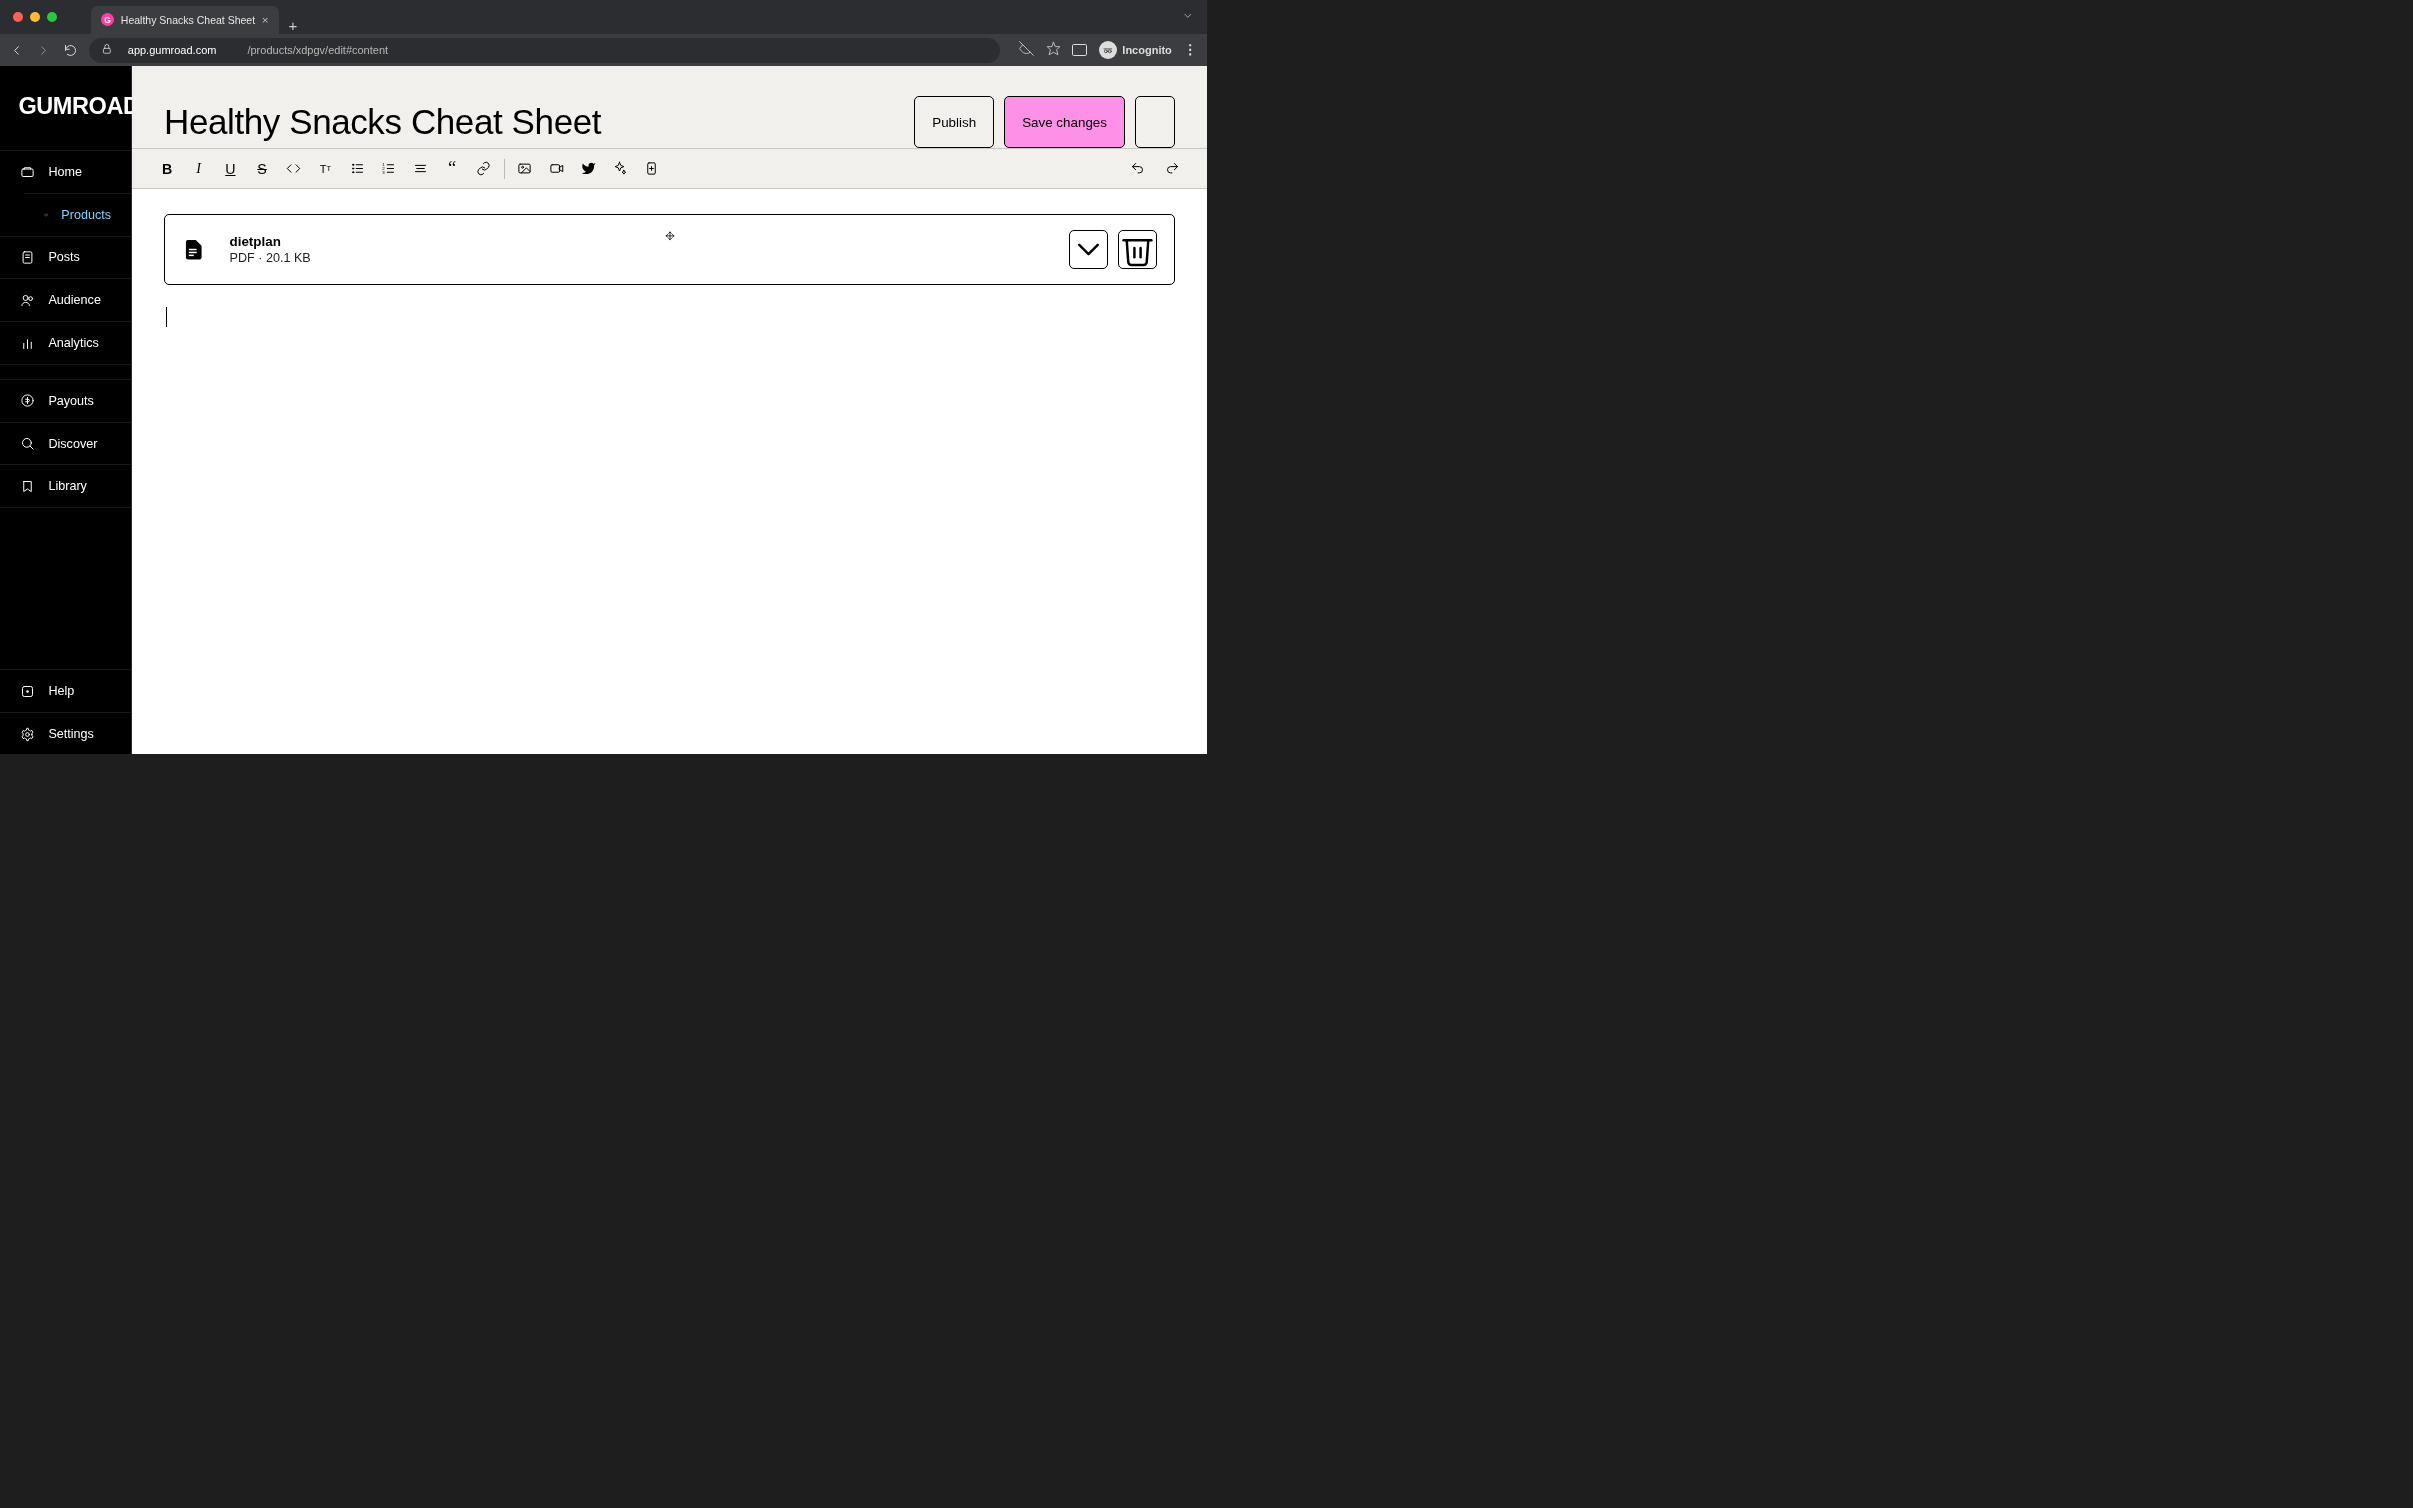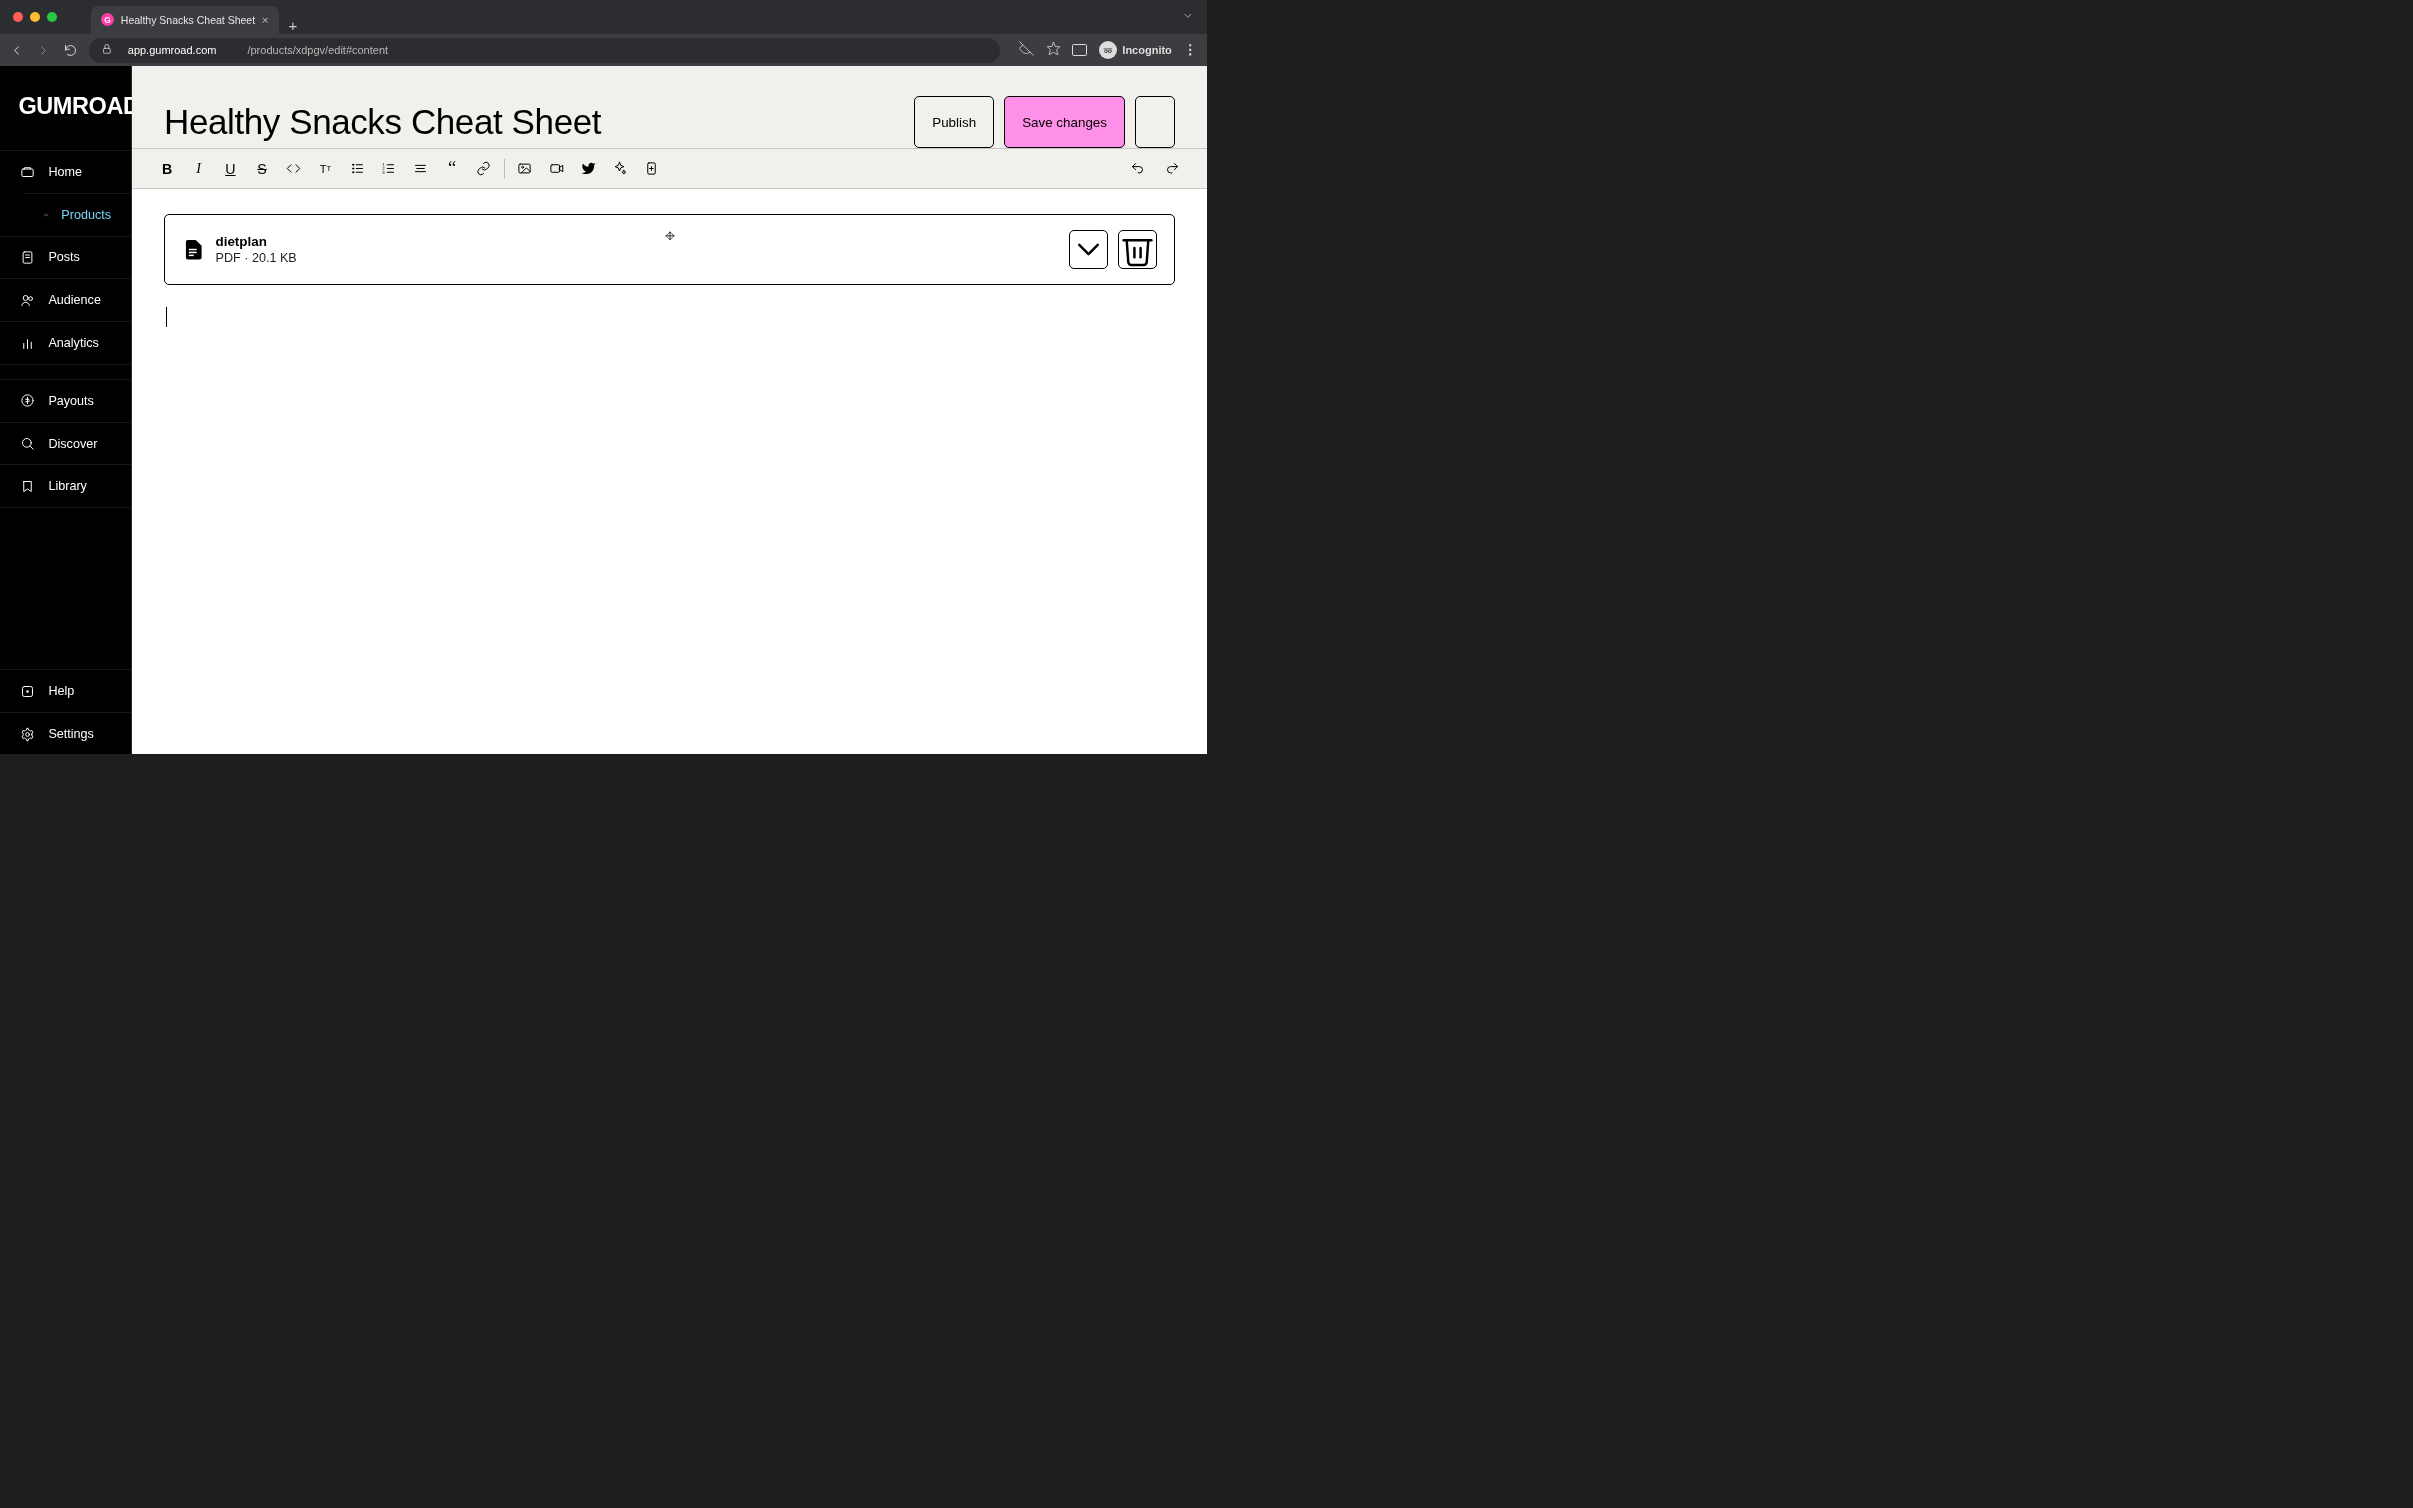--- a/index.html
+++ b/index.html
@@ -58,21 +58,21 @@
 .toggle .knob { width:15px; height:15px; border-radius:50%; background:#000; position:absolute; top:2.5px; right:2.5px; }
 
 .toolbar { height:40px; border-bottom:0.8px solid #c9c8c5; display:flex; align-items:center; padding:0 25px; background:#f1f0ed; }
 .tb-group { display:flex; gap:11.7px; align-items:center; }
 .tb-btn { width:20px; height:20px; display:flex; align-items:center; justify-content:center; color:#000; font-size:14.2px; cursor:pointer; }
 .tb-btn svg{width:15px;height:15px;}
 .tb-sep { width:0.8px; height:20px; background:#bbb; margin:0 10px; }
 .tb-right { margin-left:auto; display:flex; gap:15px; }
 
 .editor { flex:1; background:#fff; padding:25px 32px; }
-.file-card { border:1.7px solid #000; border-radius:5px; display:flex; align-items:center; padding:15px 17px; gap:10px; position:relative;}
+.file-card { border:1.7px solid #000; border-radius:5px; display:flex; align-items:center; padding:15px 17px; gap:24px; position:relative;}
 .file-ico { width:23.5px; height:23.5px; display:flex; align-items:center; justify-content:center;}
 .file-text { display:flex; flex-direction:column; gap:1.7px; }
 .file-name { font-weight:700; font-size:13.4px; color:#000;}
 .file-meta { font-size:12.6px; color:#222; }
 .drag-handle { position:absolute; left:50%; top:15px; transform:translateX(-50%); color:#666; font-size:11.7px;}
 .file-actions { margin-left:auto; display:flex; gap:10px; }
 .sqbtn { width:39px; height:39px; border:0.8px solid #000; border-radius:5px; display:flex; align-items:center; justify-content:center; cursor:pointer;}
 .cursor-line { margin-top:22px; margin-left:1.7px; width:1.7px; height:20px; background:#000; }
 
 

